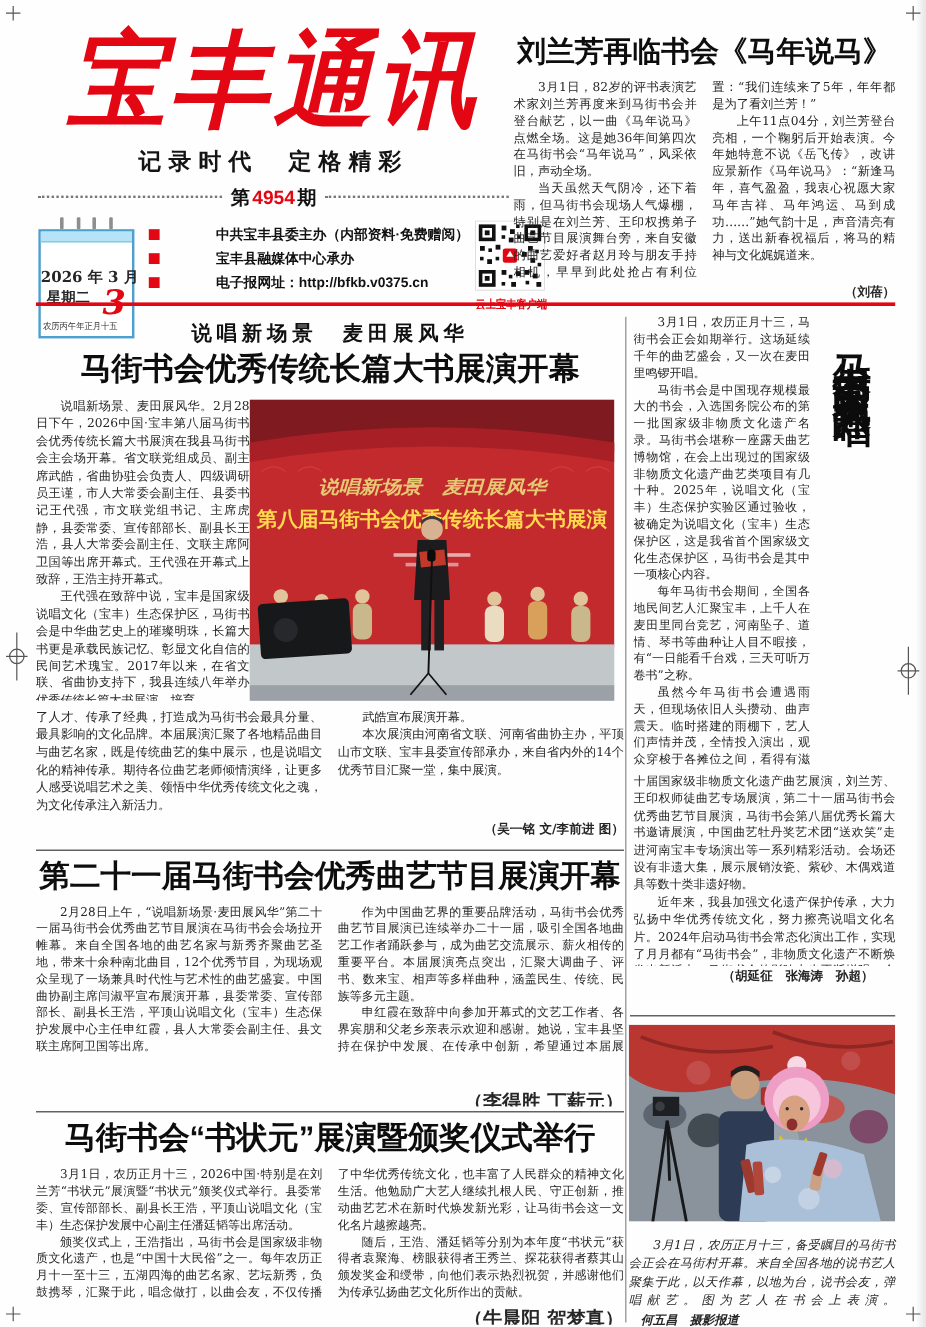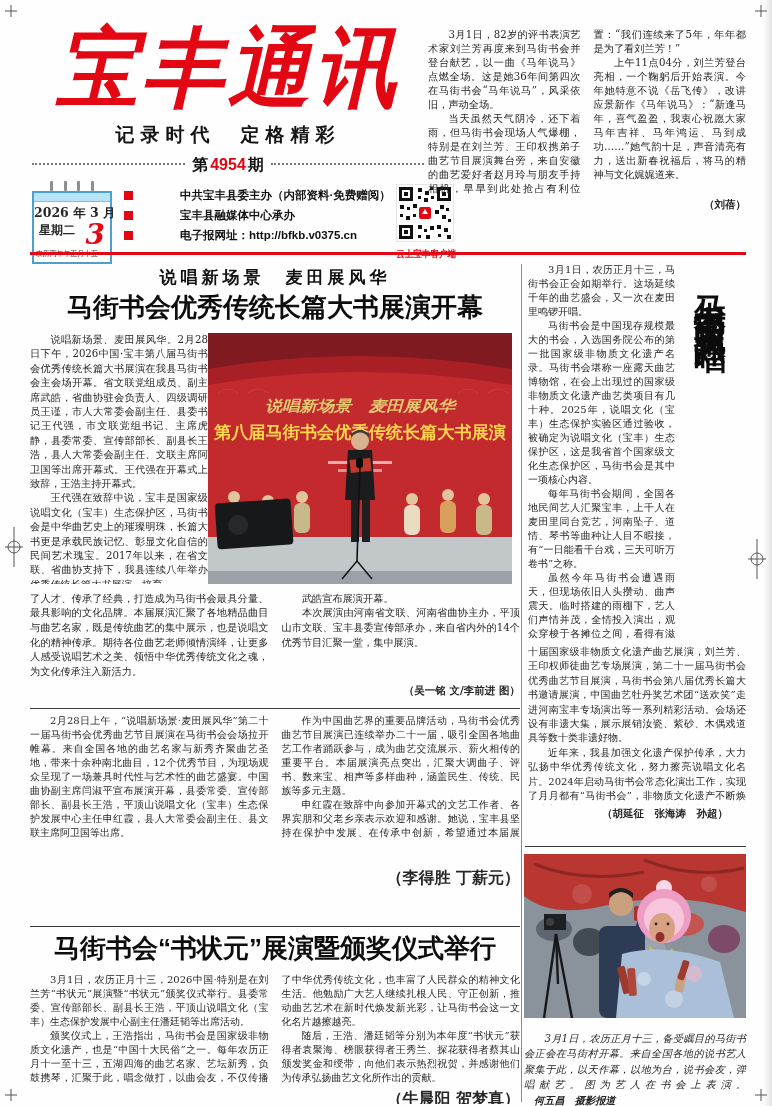--- a/index.html
+++ b/index.html
@@ -24,21 +24,21 @@
   .issue-dots { flex:1; border-bottom:2px dotted #777; transform:translateY(-2px); height:1px; }
   .issue-label { margin:0 7px; font-family:"Liberation Sans", sans-serif; font-weight:bold;
     font-size:16px; color:#111; white-space:nowrap; }
   .issue-num { color:#e30613; padding:0 2px; }
   .mast-bottom { display:flex; margin-top:5px; align-items:flex-start; }
   .calendar { width:80px; flex:none; }
   .cal-rings { display:flex; justify-content:space-evenly; height:10px; padding:0 8px; }
   .ring { width:3px; height:10px; background:#8e8e8e; border-radius:1px; }
   .cal-box { border:2px solid #4d9fce; background:#fff; }
   .cal-strip { height:9px; background:#b7e3f6; border-bottom:1px solid #7cc3e2; }
-  .cal-ym { font-weight:bold; font-size:12.5px; text-align:center; padding:3px 0 0; white-space:nowrap; }
+  .cal-ym { font-weight:bold; font-size:12.5px; text-align:center; padding:21px 0 0; white-space:nowrap; }
   .cal-mid { display:flex; align-items:flex-start; justify-content:space-between; padding:0 5px; }
   .cal-week { font-weight:bold; font-size:12px; }
   .cal-day { font-style:italic; font-weight:bold; font-size:28px; color:#e30613; line-height:0.95; }
   .cal-lunar { font-size:7.5px; color:#333; padding:0 2px 3px; white-space:nowrap; transform:scaleX(0.92); transform-origin:left; }
   .publisher { flex:1; padding:7px 2px 0 12px; }
   .pub-row { display:flex; align-items:center; margin-bottom:5px;gap:41px; }
   .pub-bullet { width:9px; height:9px; background:#e30613; margin-right:6px; flex:none; }
   .pub-text { font-family:"Liberation Sans", sans-serif; font-weight:bold; font-size:11.5px;
     white-space:nowrap; color:#111; }
   .qr-block { width:64px; flex:none; text-align:center; padding-top:3px; }
@@ -199,20 +199,21 @@
             </g>
           <rect x="23" y="23" width="12" height="12" rx="2" fill="#e30613"></rect>
           <path d="M26 30 L29 25 L32 30 Z" fill="#ffffff"></path>
         </svg>
         <div class="qr-caption">云上宝丰客户端</div>
       </div>
     </div>
   </div>
 
   <div class="abs lanfang">
+    <h2 class="headline-sans hl">刘兰芳再临书会《马年说马》</h2>
     <div class="twocol body">
       <div>
           <p class="para">3月1日，82岁的评书表演艺术家刘兰芳再度来到马街书会并登台献艺，以一曲《马年说马》点燃全场。这是她36年间第四次在马街书会“马年说马”，风采依旧，声动全场。</p>
           <p class="para">当天虽然天气阴冷，还下着雨，但马街书会现场人气爆棚，特别是在刘兰芳、王印权携弟子曲艺节目展演舞台旁，来自安徽的曲艺爱好者赵月玲与朋友手持相机，早早到此处抢占有利位置：“我们连续来了5年，年年都是为了看刘兰芳！”</p>
           <p class="para">上午11点04分，刘兰芳登台亮相，一个鞠躬后开始表演。今年她特意不说《岳飞传》，改讲应景新作《马年说马》：“新逢马年，喜气盈盈，我衷心祝愿大家马年吉祥、马年鸿运、马到成功……”她气韵十足，声音清亮有力，送出新春祝福后，将马的精神与文化娓娓道来。</p>
         </div>
     </div>
     <p class="byline">（刘蓓）</p>
   </div>
 
@@ -300,20 +301,21 @@
           <p class="para">武皓宣布展演开幕。</p>
           <p class="para">本次展演由河南省文联、河南省曲协主办，平顶山市文联、宝丰县委宣传部承办，来自省内外的14个优秀节目汇聚一堂，集中展演。</p>
         </div>
     </div>
     <p class="byline">（吴一铭 文/李前进 图）</p>
   </div>
 
   <div class="abs h-div" style="left:30px; top:708px; width:490px;"></div>
 
   <div class="abs quyi">
+    <h2 class="headline-sans hl">第二十一届马街书会优秀曲艺节目展演开幕</h2>
     <div class="twocol body">
       <div>
           <p class="para">2月28日上午，“说唱新场景·麦田展风华”第二十一届马街书会优秀曲艺节目展演在马街书会会场拉开帷幕。来自全国各地的曲艺名家与新秀齐聚曲艺圣地，带来十余种南北曲目，12个优秀节目，为现场观众呈现了一场兼具时代性与艺术性的曲艺盛宴。中国曲协副主席闫淑平宣布展演开幕，县委常委、宣传部部长、副县长王浩，平顶山说唱文化（宝丰）生态保护发展中心主任申红霞，县人大常委会副主任、县文联主席阿卫国等出席。</p>
           <p class="para">作为中国曲艺界的重要品牌活动，马街书会优秀曲艺节目展演已连续举办二十一届，吸引全国各地曲艺工作者踊跃参与，成为曲艺交流展示、薪火相传的重要平台。本届展演亮点突出，汇聚大调曲子、评书、数来宝、相声等多样曲种，涵盖民生、传统、民族等多元主题。</p>
           <p class="para">申红霞在致辞中向参加开幕式的文艺工作者、各界宾朋和父老乡亲表示欢迎和感谢。她说，宝丰县坚持在保护中发展、在传承中创新，希望通过本届展演，让古老书会绽放时代光彩，生生不息、永不落幕。</p>
         </div>
     </div>
     <p class="byline">（李得胜 丁薪元）</p>
   </div>
 

